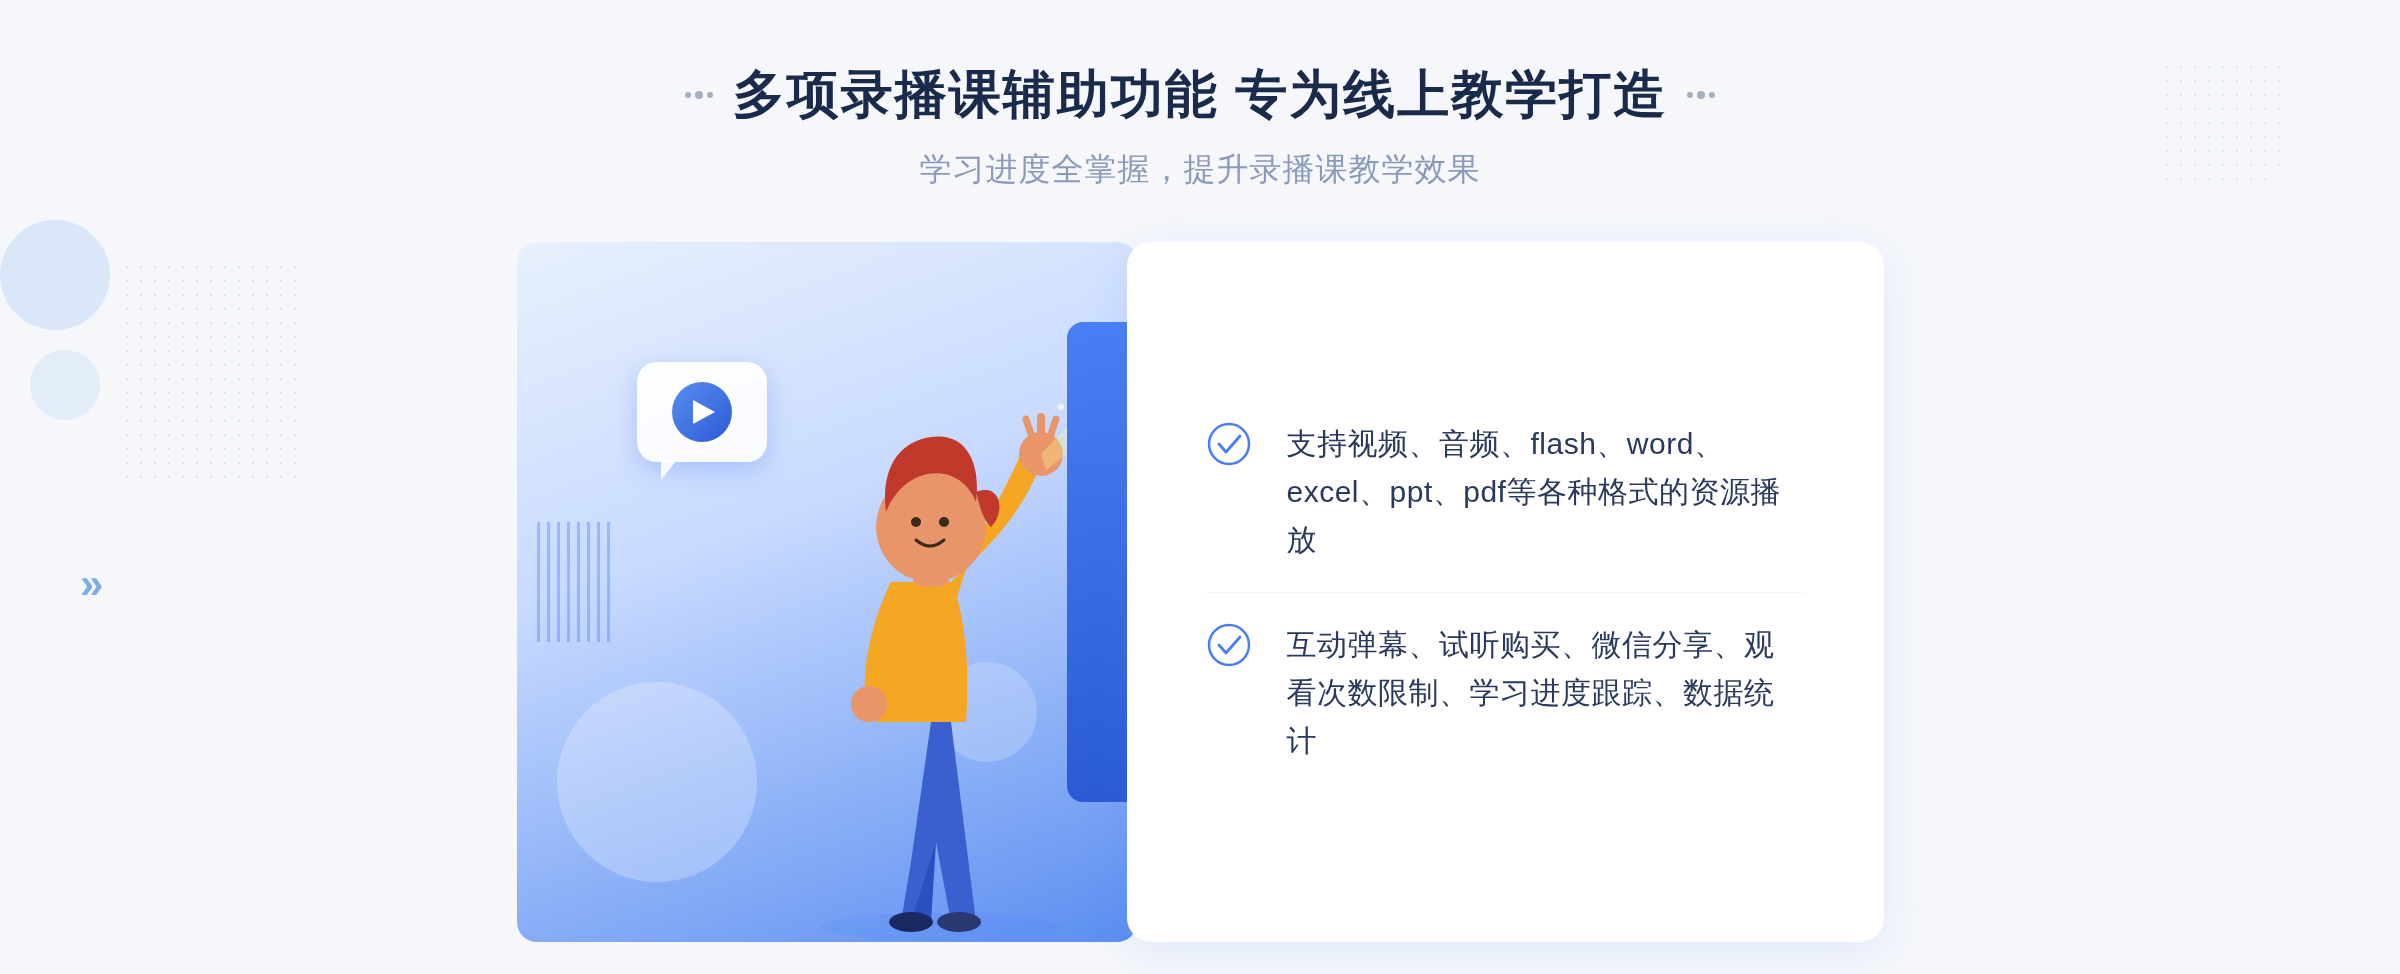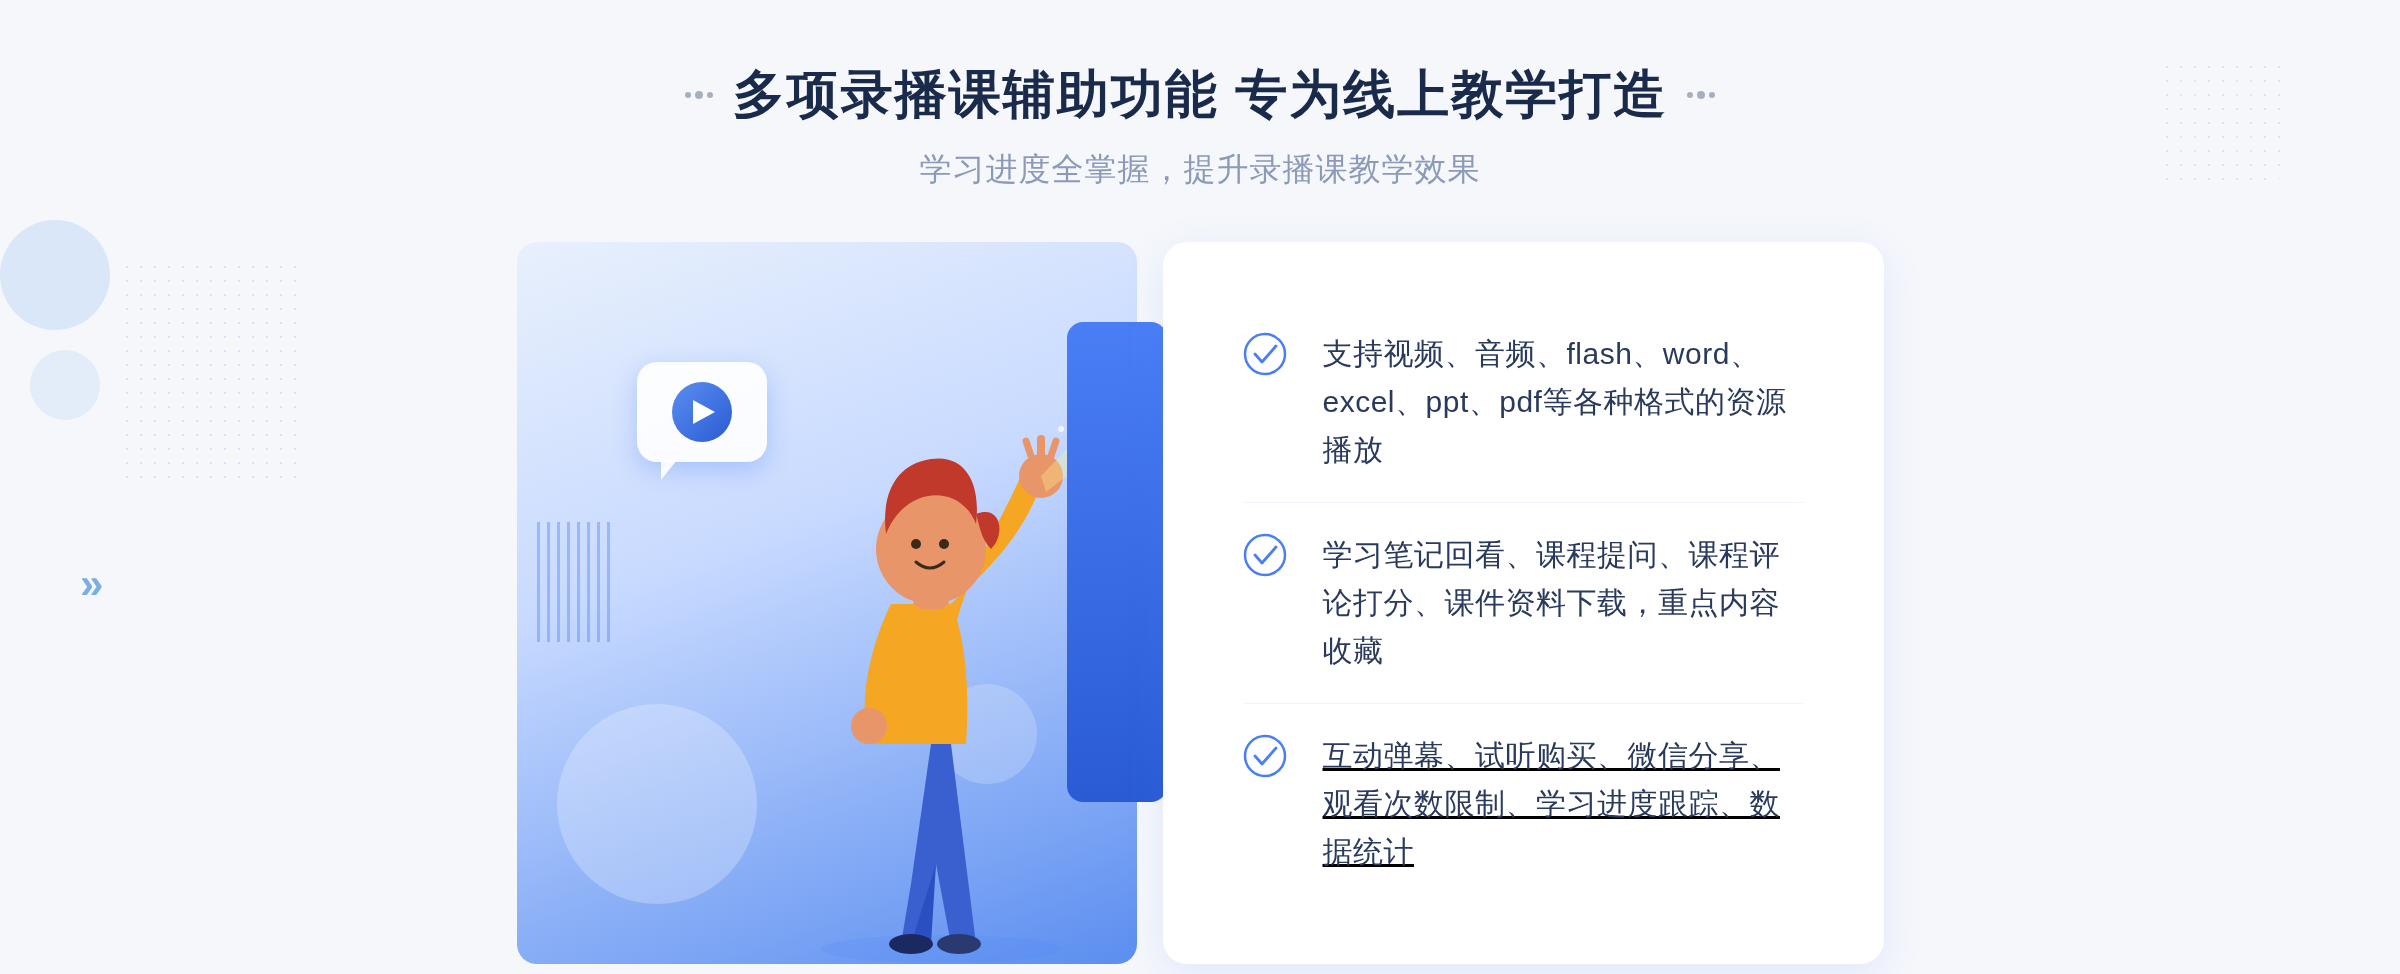--- a/index.html
+++ b/index.html
@@ -113,21 +113,20 @@
     }
 
     
     .main-content {
       display: flex;
       align-items: stretch;
       margin-top: 50px;
       width: 1367px;
       position: relative;
       z-index: 10;
-      gap: 36px;
     }
 
     
     .illustration-card {
       width: 620px;
       min-height: 700px;
       border-radius: 20px;
       background: linear-gradient(160deg, #e8f0fc 0%, #c8daff 40%, #5b8ef0 100%);
       position: relative;
       overflow: visible;
@@ -270,21 +269,20 @@
 
     .feature-item {
       display: flex;
       align-items: flex-start;
       padding: 28px 0;
       border-bottom: 1px solid #f0f4ff;
     }
 
     .feature-item:last-child {
       border-bottom: none;
-      text-decoration: underline;
     }
 
     .check-icon {
       width: 44px;
       height: 44px;
       flex-shrink: 0;
       margin-right: 36px;
       margin-top: 2px;
     }
 
@@ -430,29 +428,20 @@
       </div>
       <span class="feature-text">支持视频、音频、flash、word、excel、ppt、pdf等各种格式的资源播放</span>
     </div>
           <div class="feature-item">
       <div class="check-icon">
         <svg viewBox="0 0 44 44" xmlns="http://www.w3.org/2000/svg">
           <circle cx="22" cy="22" r="20" fill="none" stroke="#4a7ef5" stroke-width="2.5"></circle>
           <polyline points="12,22 19,30 33,14" fill="none" stroke="#4a7ef5" stroke-width="2.8" stroke-linecap="round" stroke-linejoin="round"></polyline>
         </svg>
       </div>
-      <span class="feature-text">学习笔记回看、课程提问、课程评论打分、课件资料下载，重点内容收藏</span>
-    </div>
-          <div class="feature-item">
-      <div class="check-icon">
-        <svg viewBox="0 0 44 44" xmlns="http://www.w3.org/2000/svg">
-          <circle cx="22" cy="22" r="20" fill="none" stroke="#4a7ef5" stroke-width="2.5"></circle>
-          <polyline points="12,22 19,30 33,14" fill="none" stroke="#4a7ef5" stroke-width="2.8" stroke-linecap="round" stroke-linejoin="round"></polyline>
-        </svg>
-      </div>
       <span class="feature-text">互动弹幕、试听购买、微信分享、观看次数限制、学习进度跟踪、数据统计</span>
     </div>
         </div>
 
     </div>
 
   </div>
 
 </div>
 

